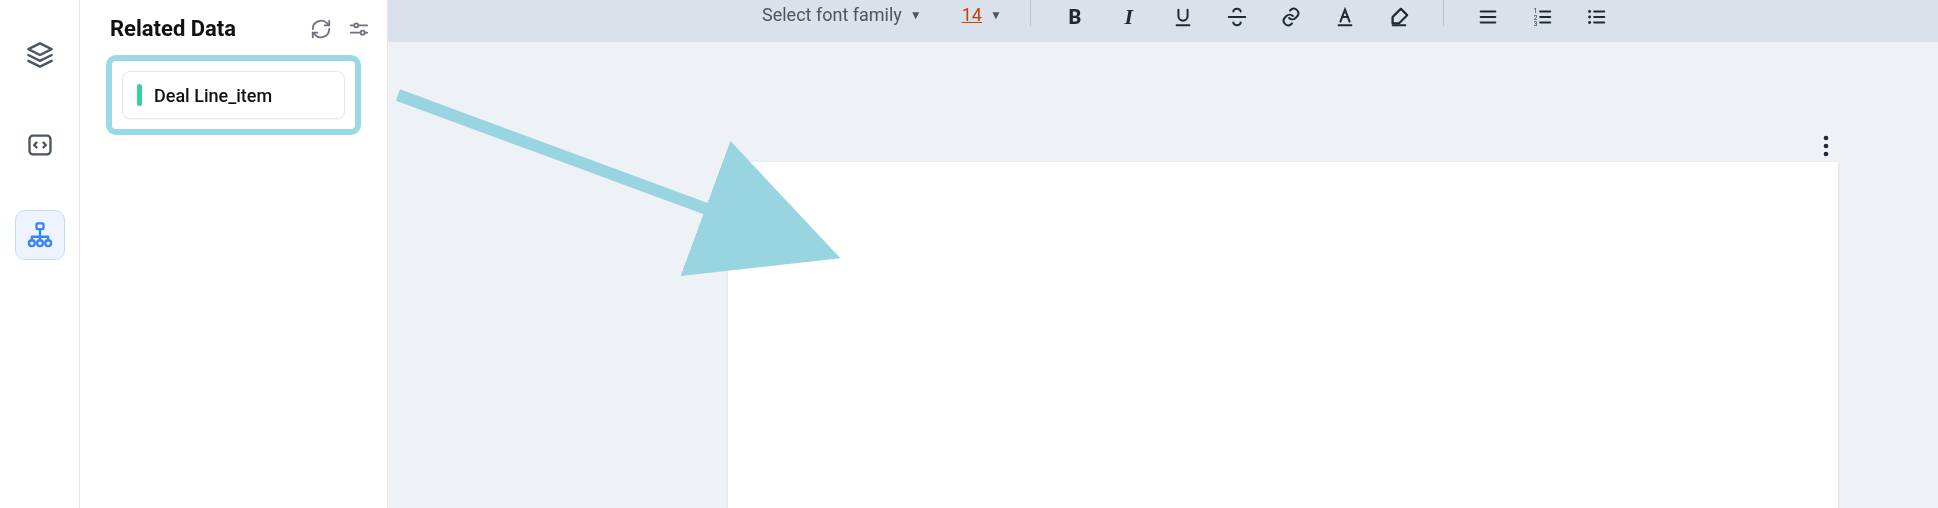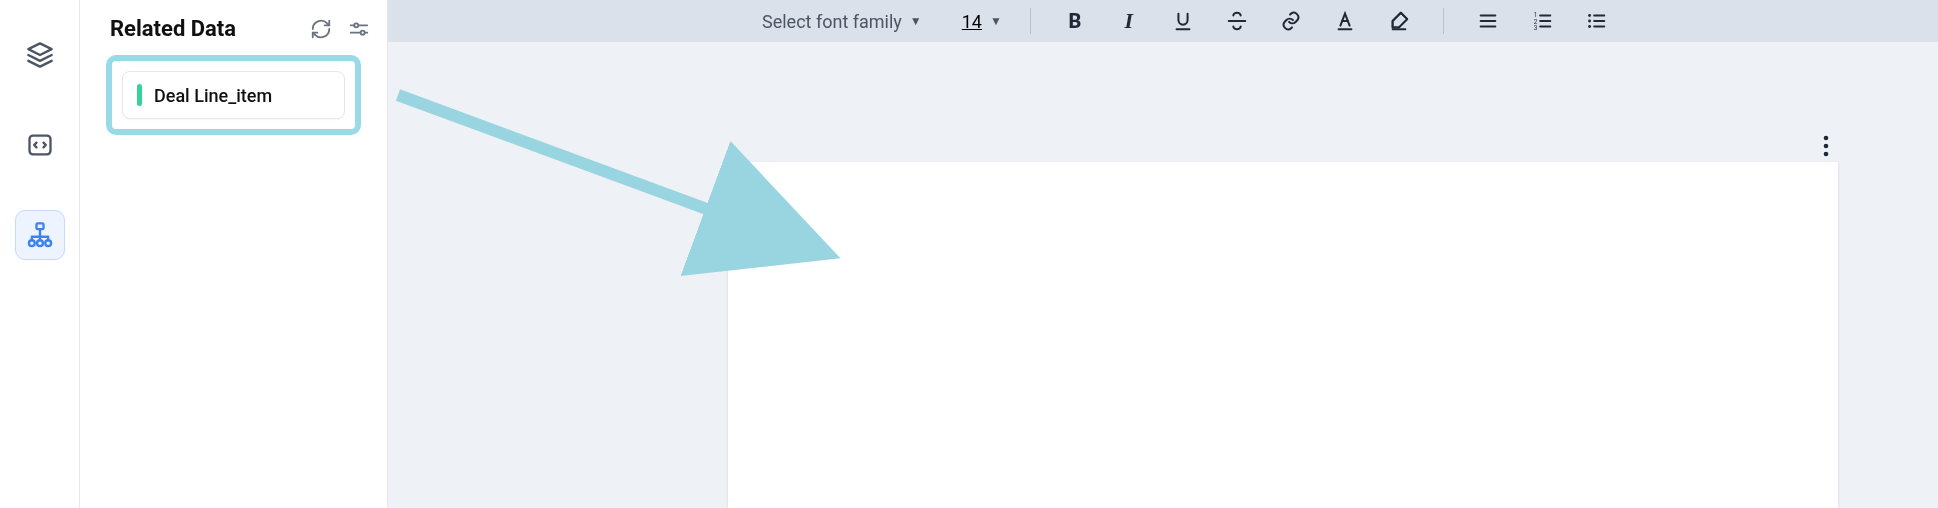--- a/index.html
+++ b/index.html
@@ -79,21 +79,21 @@
     
     .main {
       flex: 1; display: flex; flex-direction: column; position: relative;
       background: #eef1f6;
     }
 
     
     .toolbar {
       height: 42px;
       background: #dbe1ea;
-      display: flex; align-items: center;
+      display: flex; align-items: flex-start;
       padding: 0 10px 0 10px;
       gap: 6px;
     }
     .toolbar-spacer-left { width: 350px; }
     .tb-sep {
       width: 1px; height: 26px; background: #b9c1cf; margin: 0 14px;
     }
     .tb-select {
       display: flex; align-items: center; gap: 8px;
       padding: 4px 8px; cursor: pointer;
@@ -206,21 +206,21 @@
 
     <div class="toolbar">
       <div class="toolbar-spacer-left"></div>
 
       <div class="tb-select">
         <span>Select font family</span>
         <span class="caret">▼</span>
       </div>
 
       <div class="tb-select" style="margin-left:18px;">
-        <span style="color:#000000;text-decoration:underline;">14</span>
+        <span style="color:#c2410c;text-decoration:underline;">14</span>
         <span class="caret">▼</span>
       </div>
 
       <div class="tb-sep"></div>
 
       <div class="tb-btn bold">B</div>
       <div class="tb-btn italic">I</div>
       <div class="tb-btn">
         <svg viewBox="0 0 24 24" fill="none" stroke="currentColor" stroke-width="2.2" stroke-linecap="round">
           <path d="M7 4 v7 a5 5 0 0 0 10 0 V4"></path>

